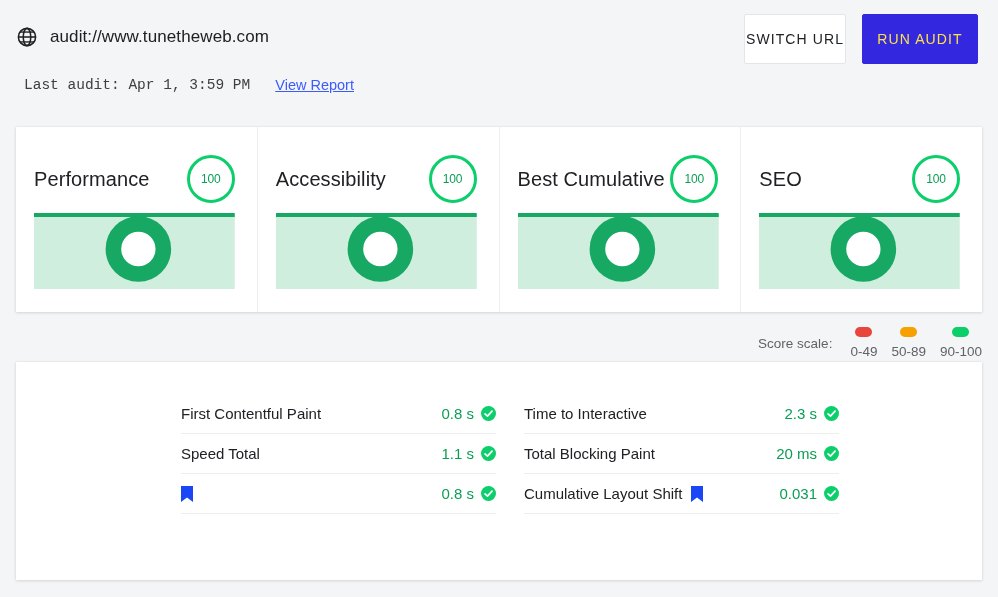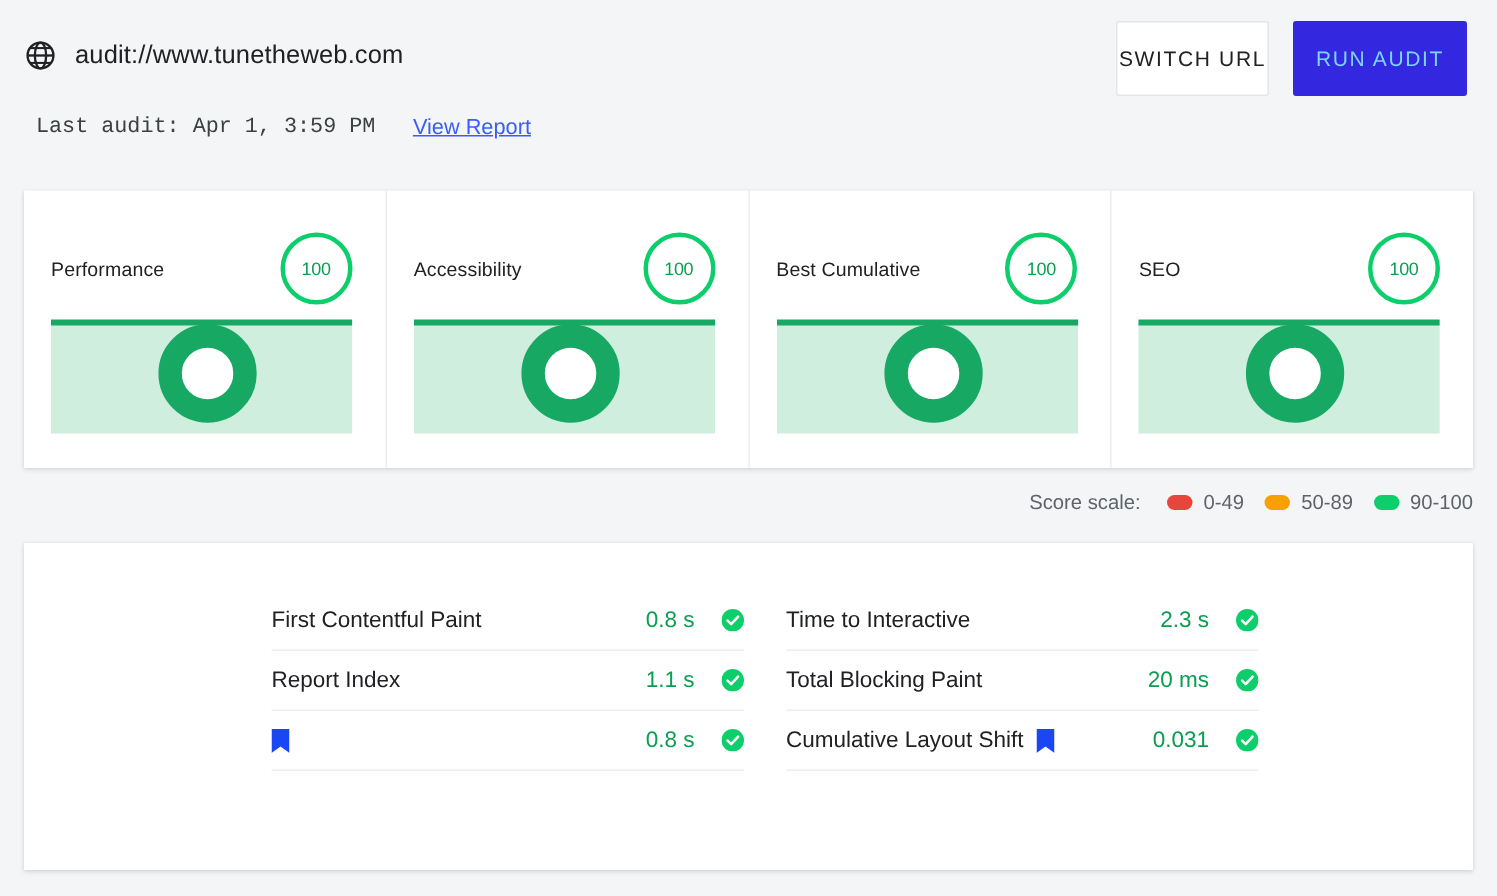--- a/index.html
+++ b/index.html
@@ -27,49 +27,49 @@
   .actions { position: absolute; right: 20px; top: 14px; display: flex; align-items: center; gap: 16px; }
   .btn {
     height: 50px; display: flex; align-items: center; justify-content: center;
     font-size: 14px; letter-spacing: 1.1px; cursor: pointer; border-radius: 2px;
   }
   .btn-switch {
     width: 102px; background: #ffffff; color: #202124;
     border: 1px solid #e3e5e8;
   }
   .btn-run {
-    width: 116px; background: #3328e0; color: #7dd3fc; border: 1px solid #3328e0;
+    width: 116px; background: #3328e0; color: #fde047; border: 1px solid #3328e0;
   }
 
   
   .score-panel {
     position: absolute; left: 16px; top: 127px; width: 966px; height: 185px;
     background: #ffffff; display: flex;
     box-shadow: 0 1px 3px rgba(60,64,67,.14), 0 0 2px rgba(60,64,67,.10);
   }
   .score-card { flex: 1 1 0; position: relative; padding: 28px 22px 0 18px; }
   .score-card + .score-card { border-left: 1px solid #eceef0; }
   .card-head { display: flex; align-items: center; justify-content: space-between; height: 48px; }
-  .card-title { font-size: 13px; color: #202124; letter-spacing: .1px; }
+  .card-title { font-size: 20px; color: #202124; letter-spacing: .1px; }
   .gauge {
     width: 48px; height: 48px; border-radius: 50%;
     border: 3.5px solid #0cce6b; display: flex; align-items: center; justify-content: center;
     flex: none;
   }
   .gauge-value { font-size: 12px; color: #0a9e53; letter-spacing: -.2px; }
   .spark { position: absolute; left: 18px; right: 22px; top: 84px; height: 78px; }
   .spark svg { display: block; width: 100%; height: 100%; overflow: visible; }
 
   
   .legend {
     position: absolute; right: 16px; top: 327px;
     display: flex; align-items: center; gap: 8px; font-size: 13.5px; color: #5f6368;
   }
   .legend-label { margin-right: 4px; }
-  .legend-item { display: flex; align-items: center; gap: 7px; margin-left: 6px; }
+  .legend-item { display: flex; align-items: center; gap: 7px; margin-left: 6px; flex-direction: column; }
   .pill { width: 17px; height: 10px; border-radius: 5px; display: block; }
 
   
   .metrics-panel {
     position: absolute; left: 16px; top: 362px; width: 966px; height: 218px;
     background: #ffffff;
     box-shadow: 0 1px 3px rgba(60,64,67,.14), 0 0 2px rgba(60,64,67,.10);
   }
   .metrics-grid {
     position: absolute; left: 165px; top: 32px; width: 658px;
@@ -77,21 +77,21 @@
   }
   .metrics-col { flex: 1 1 0; }
   .metric-row {
     display: flex; align-items: center; justify-content: space-between;
     height: 40px; border-bottom: 1px solid #eceef0;
   }
   .metric-name {
     display: flex; align-items: center; gap: 9px;
     font-size: 15px; color: #202124; justify-content: flex-end;
   }
-  .metric-right { display: flex; align-items: center; gap: 18px; }
+  .metric-right { display: flex; align-items: center; gap: 7px; }
   .metric-value { font-size: 15px; color: #0a9e53; }
   .check-icon { width: 15px; height: 15px; display: block; flex: none; }
   .flag-icon { width: 12px; height: 16px; display: block; flex: none; }
 </style>
 </head>
 <body>
 
 <div class="page">
 
   <div class="header">
@@ -222,21 +222,21 @@
             <span class="metric-value">0.8 s</span>
             <svg class="check-icon" viewBox="0 0 16 16">
               <circle cx="8" cy="8" r="8" fill="#0cce6b"></circle>
               <path d="M4.3 8.3 L6.9 10.8 L11.8 5.4" fill="none" stroke="#ffffff" stroke-width="1.8" stroke-linecap="round" stroke-linejoin="round"></path>
             </svg>
           </span>
         </div>
 
         <div class="metric-row">
           <span class="metric-name">
-            <span>Report Index</span>
+            <span>Speed Total</span>
           </span>
           <span class="metric-right">
             <span class="metric-value">1.1 s</span>
             <svg class="check-icon" viewBox="0 0 16 16">
               <circle cx="8" cy="8" r="8" fill="#0cce6b"></circle>
               <path d="M4.3 8.3 L6.9 10.8 L11.8 5.4" fill="none" stroke="#ffffff" stroke-width="1.8" stroke-linecap="round" stroke-linejoin="round"></path>
             </svg>
           </span>
         </div>
 

